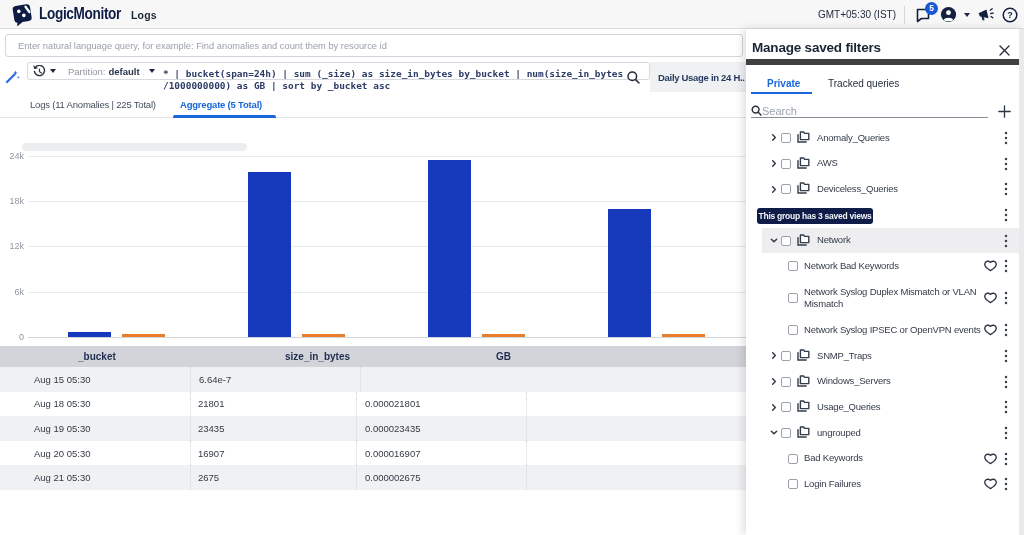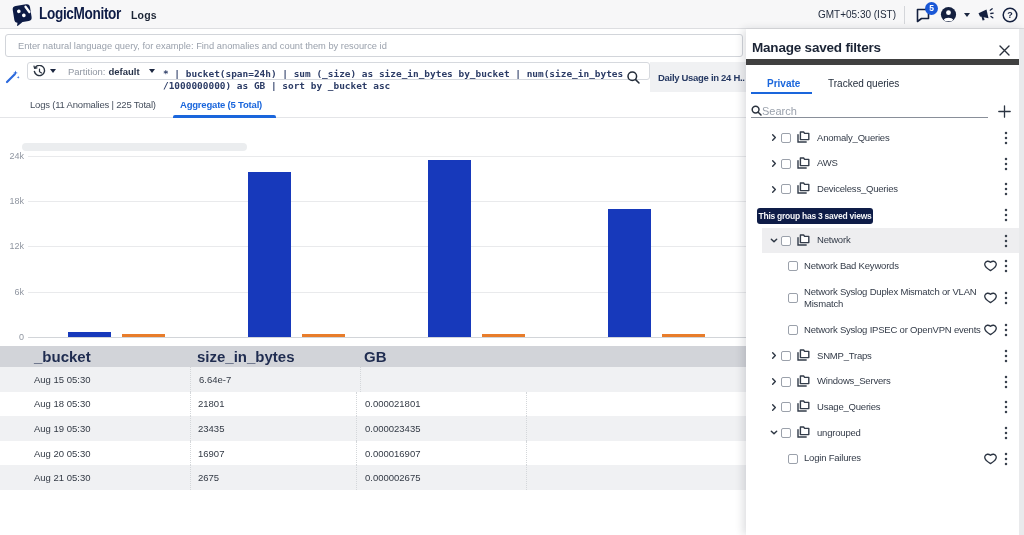--- a/index.html
+++ b/index.html
@@ -49,21 +49,21 @@
   .chart-area { left:0; top:118px; width:746px; height:227px; background:#fff; overflow:hidden; }
   .scroll-pill { position:absolute; left:22px; top:25px; width:225px; height:8px; border-radius:4px; background:#ebedef; }
   .gridline { position:absolute; left:28px; width:718px; height:1px; background:#e9eaec; }
   .gridline.zero { background:#d2d5d9; }
   .ytick { position:absolute; left:0; width:24px; text-align:right; font-size:9px; color:#9096a1; }
   .bar { position:absolute; }
 
   
   .data-table { left:0; top:346px; width:746px; }
   .thead { display:flex; background:#d2d4d9; height:21px; align-items:center; }
-  .th { font-size:15px; font-weight:700; color:#1f2c50; }
+  .th { font-size:10px; font-weight:700; color:#1f2c50;margin-left:44px; }
   .trow { display:flex; height:24.6px; align-items:center; }
   .trow.odd { background:#f0f1f3; }
   .td { font-size:9.5px; color:#333a45; height:100%; display:flex; align-items:center; }
   .c1 { width:190px; padding-left:34px; }
   .c2 { width:166px; padding-left:7px; }
   .c3 { width:170px; padding-left:8px; }
   .c4 { flex:1; }
   .trow .c2, .trow .c3, .trow .c4 { border-left:1px dotted #d4d7da; }
 
   
@@ -523,33 +523,51 @@
             <svg width="4" height="14" viewBox="0 0 4 14">
               <circle cx="2" cy="2" r="1.25" fill="#3a424e"></circle>
               <circle cx="2" cy="7" r="1.25" fill="#3a424e"></circle>
               <circle cx="2" cy="12" r="1.25" fill="#3a424e"></circle>
             </svg>
           </div>
         </div>
       </div>
       <div class="prow">
         <div class="cbx child"></div>
-        <span class="plabel childlbl">Login Failures</span>
+        <span class="plabel childlbl">Bad Keywords</span>
         <div class="prow-right">
           <div class="heart">
             <svg width="13" height="12" viewBox="0 0 13 12">
               <path d="M6.5 10.6 C-4 4.8 2.5 -1.4 6.5 2.4 C10.5 -1.4 17 4.8 6.5 10.6 Z" fill="none" stroke="#2b3442" stroke-width="1.3" stroke-linejoin="round"></path>
             </svg>
           </div>
           <div class="kebab">
             <svg width="4" height="14" viewBox="0 0 4 14">
               <circle cx="2" cy="2" r="1.25" fill="#3a424e"></circle>
               <circle cx="2" cy="7" r="1.25" fill="#3a424e"></circle>
               <circle cx="2" cy="12" r="1.25" fill="#3a424e"></circle>
             </svg>
           </div>
         </div>
       </div>
+      <div class="prow">
+        <div class="cbx child"></div>
+        <span class="plabel childlbl">Login Failures</span>
+        <div class="prow-right">
+          <div class="heart">
+            <svg width="13" height="12" viewBox="0 0 13 12">
+              <path d="M6.5 10.6 C-4 4.8 2.5 -1.4 6.5 2.4 C10.5 -1.4 17 4.8 6.5 10.6 Z" fill="none" stroke="#2b3442" stroke-width="1.3" stroke-linejoin="round"></path>
+            </svg>
+          </div>
+          <div class="kebab">
+            <svg width="4" height="14" viewBox="0 0 4 14">
+              <circle cx="2" cy="2" r="1.25" fill="#3a424e"></circle>
+              <circle cx="2" cy="7" r="1.25" fill="#3a424e"></circle>
+              <circle cx="2" cy="12" r="1.25" fill="#3a424e"></circle>
+            </svg>
+          </div>
+        </div>
+      </div>
     </div>
 
   <div class="tooltip">This group has 3 saved views</div>
   <div class="panel-scrollbar"></div>
 </div>
 
 </body></html>

